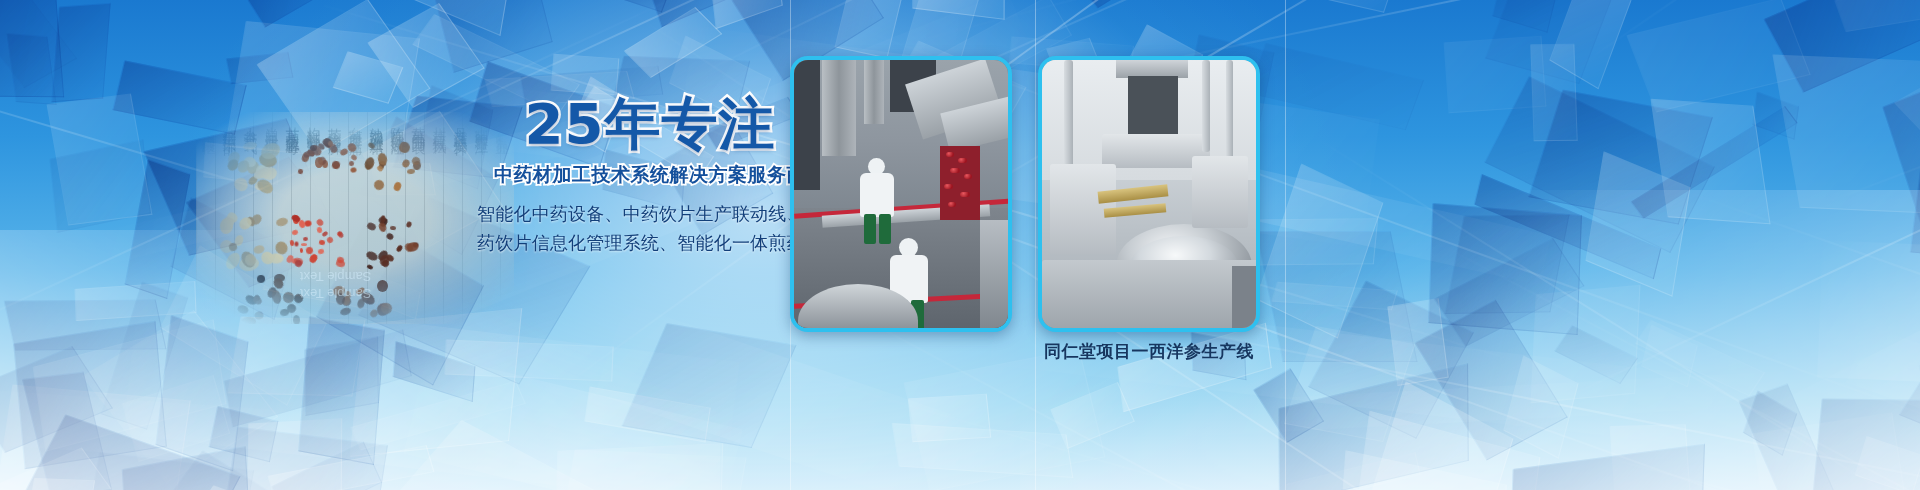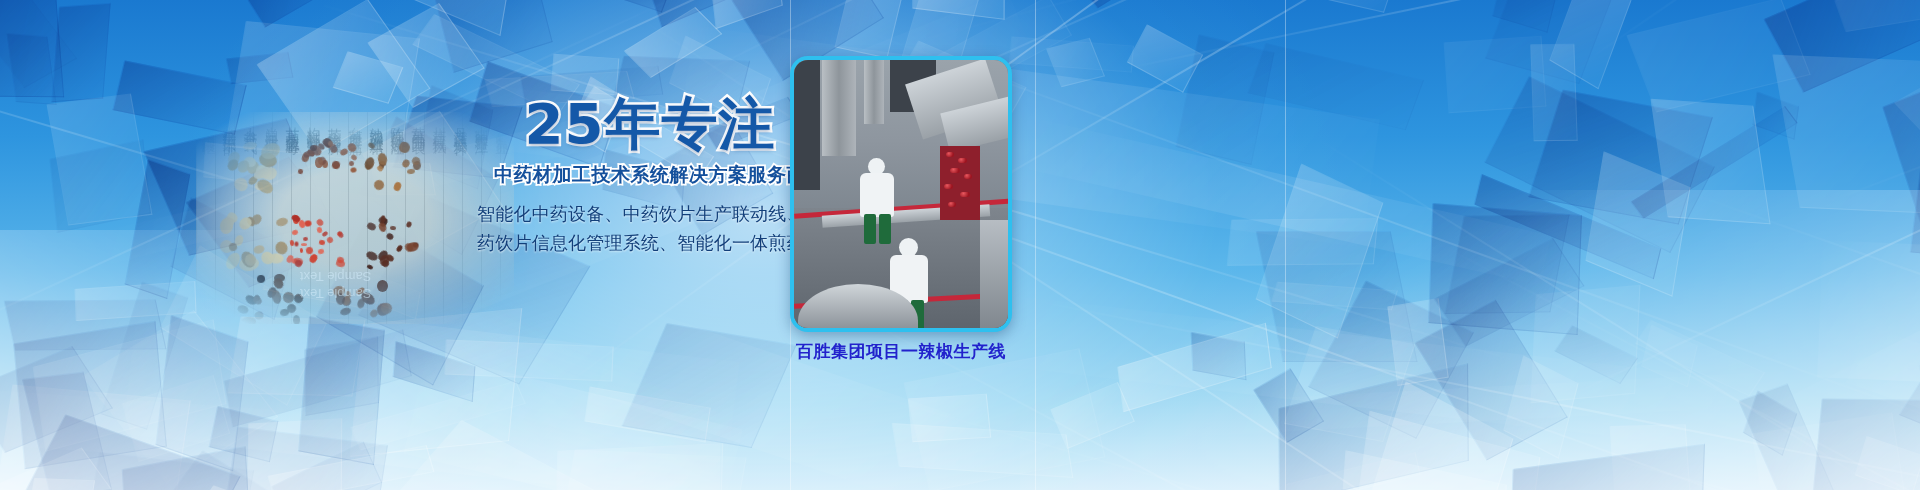--- a/index.html
+++ b/index.html
@@ -568,18 +568,39 @@
           <div class="worker" style="left:96px; top:178px;">
             <div class="w-head" style="left:9px; top:0; width:19px; height:19px;"></div>
             <div class="w-body" style="left:0; top:17px; width:38px; height:48px;"></div>
             <div class="w-leg" style="left:5px; top:62px; width:13px; height:32px;"></div>
             <div class="w-leg" style="left:21px; top:62px; width:13px; height:32px;"></div>
           </div>
           <div class="steel" style="left:4px; top:224px; width:120px; height:46px; border-radius:50% 50% 0 0 / 80% 80% 0 0; background:linear-gradient(180deg,#cfd5d9,#8a9198);"></div>
           <div class="dark" style="left:186px; top:160px; width:36px; height:116px; background:linear-gradient(180deg,#b7bdc3,#7d848b);"></div>
         </div>
       </div>
-      <div class="cap blue">百胜集团项目一辣椒生产线</div>
     </div>
 
+    <div class="card c2">
+      <div class="photo">
+        <div class="p2">
+          <div class="wall"></div>
+          <div class="beam" style="left:74px; top:0; width:72px; height:18px;"></div>
+          <div class="dark" style="left:86px; top:16px; width:50px; height:62px;"></div>
+          <div class="mach" style="left:60px; top:74px; width:108px; height:34px;"></div>
+          <div class="pipe" style="left:22px; top:0; width:9px; height:118px;"></div>
+          <div class="pipe" style="left:160px; top:0; width:8px; height:92px;"></div>
+          <div class="pipe" style="left:184px; top:0; width:7px; height:130px;"></div>
+          <div class="mach" style="left:8px; top:104px; width:66px; height:90px;"></div>
+          <div class="gold" style="left:56px; top:128px; width:70px; height:12px; transform:rotate(-6deg);"></div>
+          <div class="gold" style="left:62px; top:146px; width:62px; height:9px; transform:rotate(-5deg);"></div>
+          <div class="pan" style="left:74px; top:164px; width:136px; height:84px;"></div>
+          <div class="pan" style="left:88px; top:176px; width:108px; height:60px; background:radial-gradient(ellipse at 42% 32%, #f7f9fa 0%, #d3d9de 40%, #9aa1a8 80%);"></div>
+          <div class="mach" style="left:150px; top:96px; width:56px; height:72px;"></div>
+          <div class="mach" style="left:0; top:200px; width:222px; height:76px; background:linear-gradient(180deg,#c3c9ce,#9aa1a8);"></div>
+          <div class="dark" style="left:190px; top:206px; width:32px; height:70px; background:#7b828a;"></div>
+        </div>
+      </div>
+      <div class="cap dark">同仁堂项目一西洋参生产线</div>
+    </div>
 
   </div>
 </div>
 
 </body></html>

